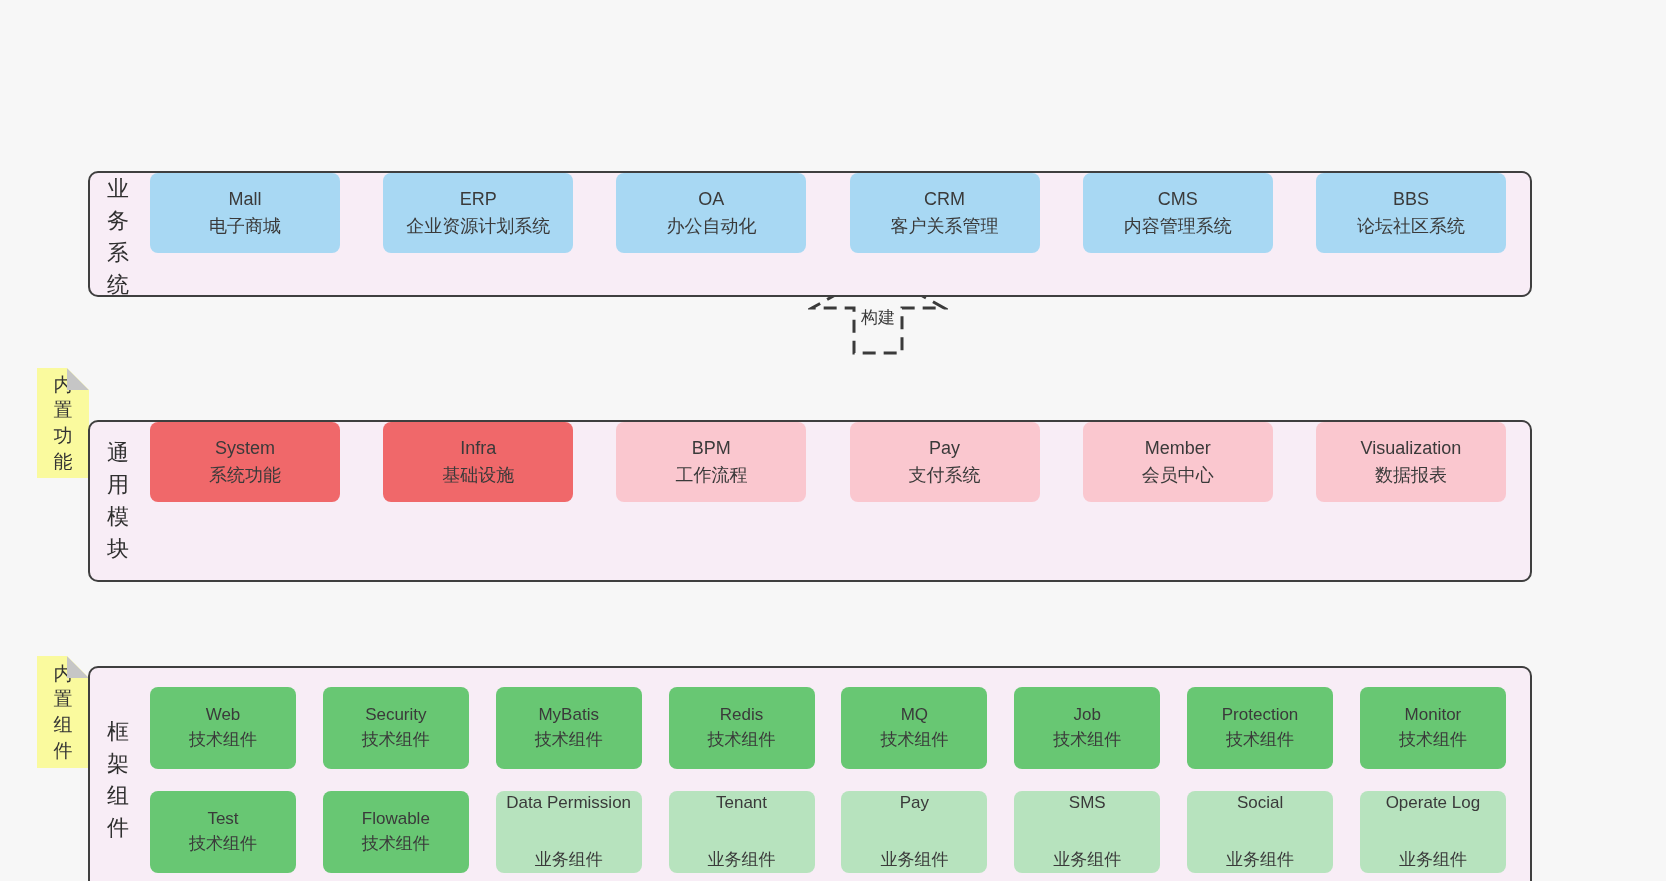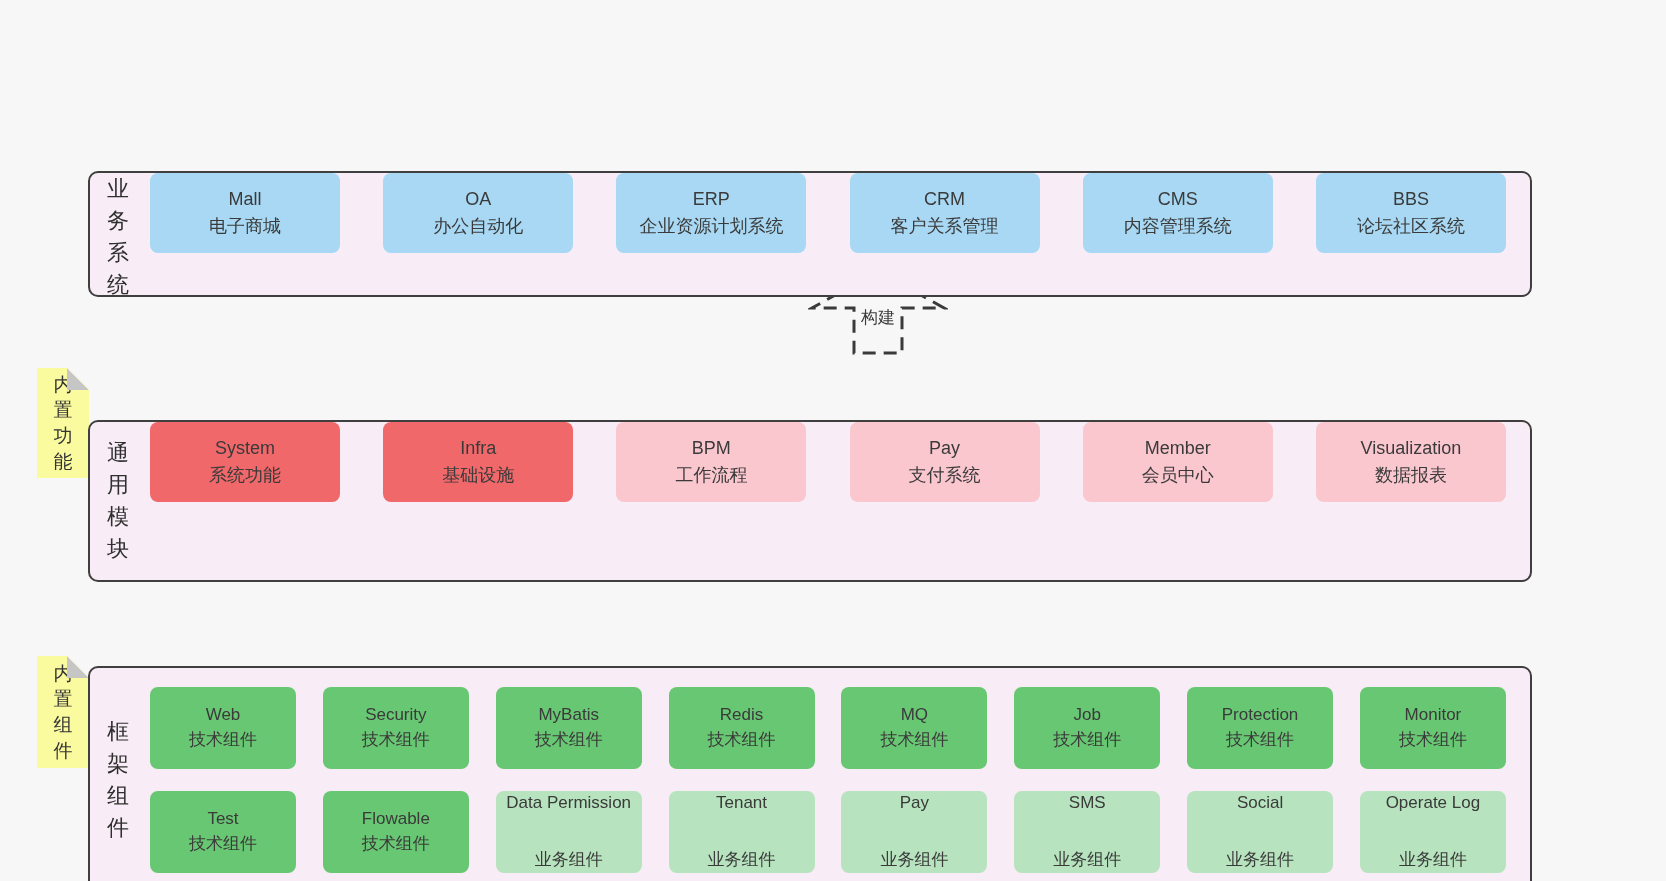--- a/index.html
+++ b/index.html
@@ -76,26 +76,26 @@
 <body>
 
 <div class="panel" id="panel-business">
   <div class="panel-label">业务系统</div>
   <div class="boxes-area" id="row-business">
       <div class="box wide blue">
         <div>Mall</div>
         <div>电子商城</div>
       </div>
       <div class="box wide blue">
+        <div>ERP</div>
+        <div>企业资源计划系统</div>
+      </div>
+      <div class="box wide blue">
         <div>OA</div>
         <div>办公自动化</div>
-      </div>
-      <div class="box wide blue">
-        <div>ERP</div>
-        <div>企业资源计划系统</div>
       </div>
       <div class="box wide blue">
         <div>CRM</div>
         <div>客户关系管理</div>
       </div>
       <div class="box wide blue">
         <div>CMS</div>
         <div>内容管理系统</div>
       </div>
       <div class="box wide blue">

